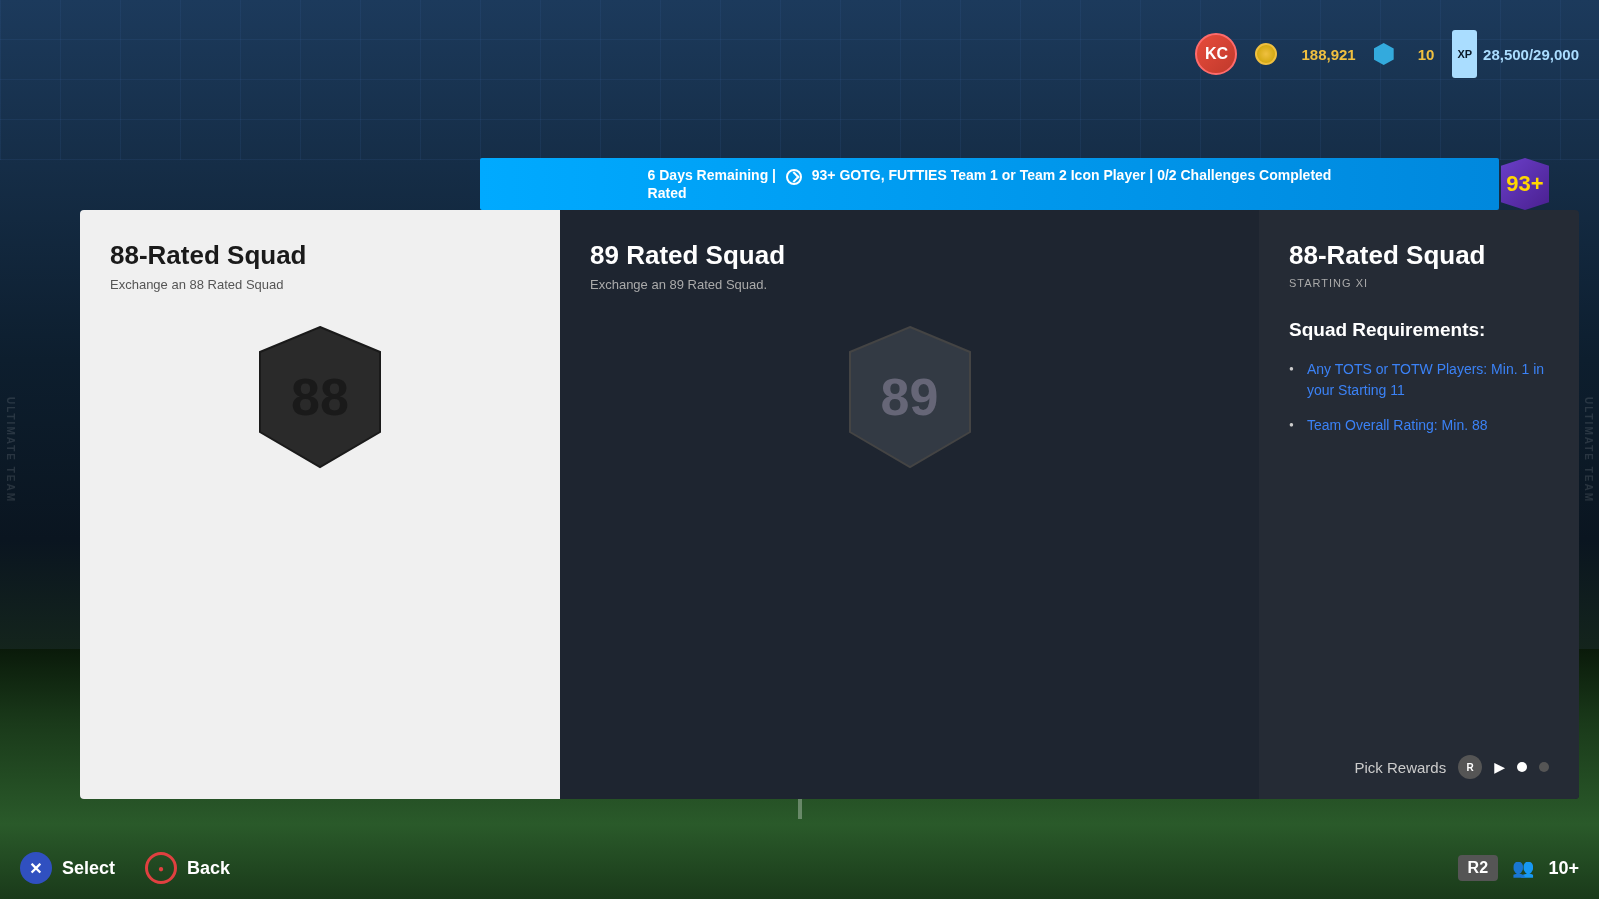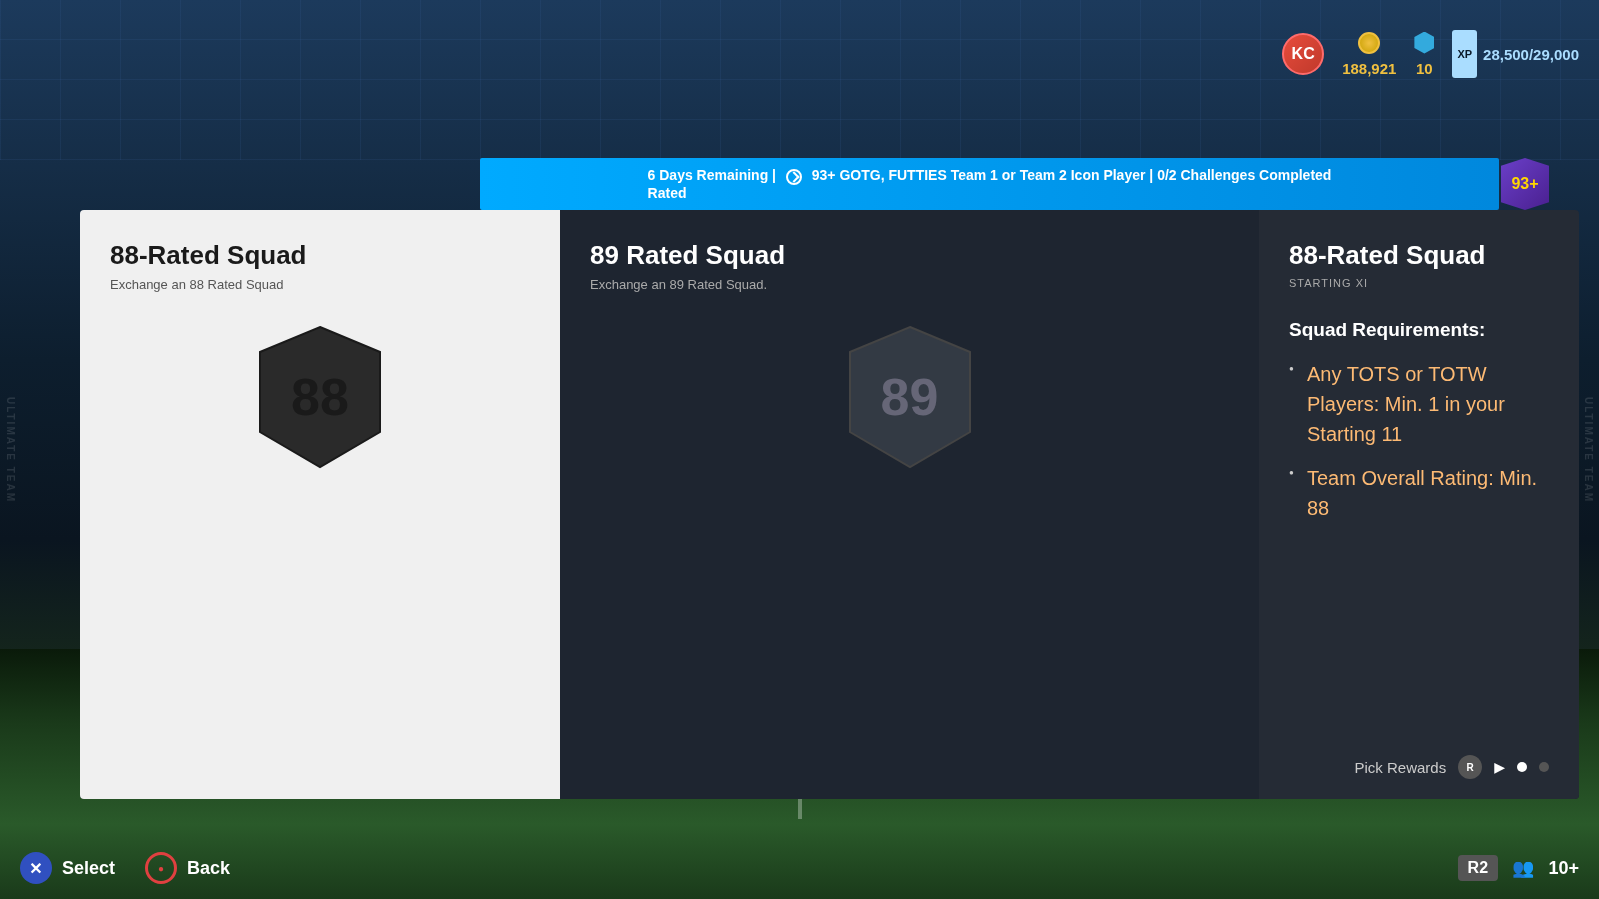--- a/index.html
+++ b/index.html
@@ -74,25 +74,24 @@
       justify-content: center;
       color: white;
       font-weight: bold;
       font-size: 16px;
       border: 2px solid #ff6b6b;
     }
 
     .currency-group {
       display: flex;
       align-items: center;
-      gap: 6px;
+      gap: 24px;
       color: #f0c040;
       font-size: 15px;
       font-weight: bold;
-      flex-direction: column;
     }
 
     .coin-icon {
       width: 22px;
       height: 22px;
       border-radius: 50%;
       background: radial-gradient(circle, #f0c040, #c8a000);
       border: 2px solid #f0c040;
     }
 
@@ -171,21 +170,21 @@
       right: 50px;
       top: 158px;
       width: 48px;
       height: 52px;
       background: linear-gradient(135deg, #6a3fc8, #4a2090);
       display: flex;
       align-items: center;
       justify-content: center;
       color: #ffd700;
       font-weight: 900;
-      font-size: 16px;
+      font-size: 22px;
       z-index: 11;
       clip-path: polygon(50% 0%, 100% 15%, 100% 85%, 50% 100%, 0% 85%, 0% 15%);
     }
 
     
     .main-content {
       position: absolute;
       top: 210px;
       left: 80px;
       right: 20px;
@@ -278,22 +277,22 @@
       font-weight: 800;
       margin-bottom: 18px;
     }
 
     .requirements-list {
       list-style: none;
       padding: 0;
     }
 
     .requirements-list li {
-      color: #fdba74;
-      font-size: 20px;
+      color: #3b82f6;
+      font-size: 14px;
       line-height: 1.5;
       padding-left: 18px;
       position: relative;
       margin-bottom: 14px;
     }
 
     .requirements-list li::before {
       content: '●';
       position: absolute;
       left: 0;

